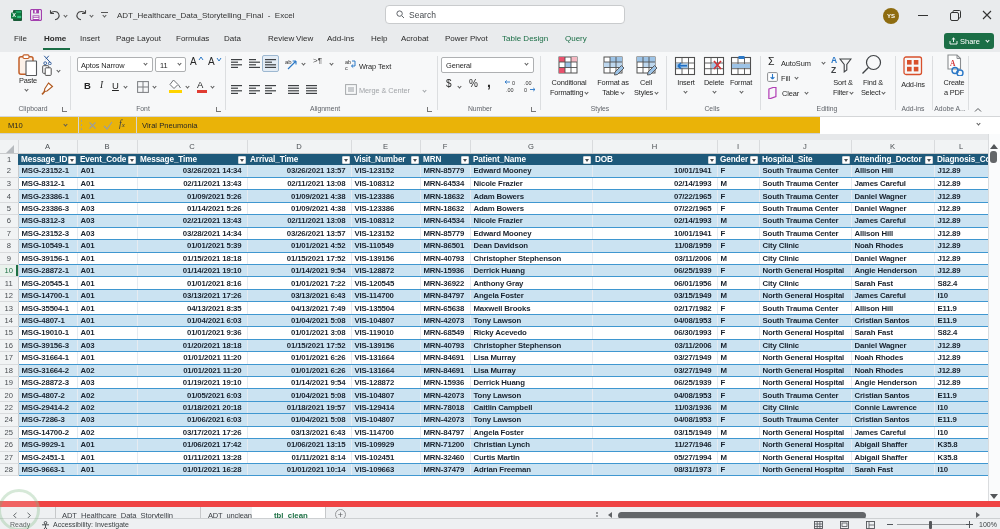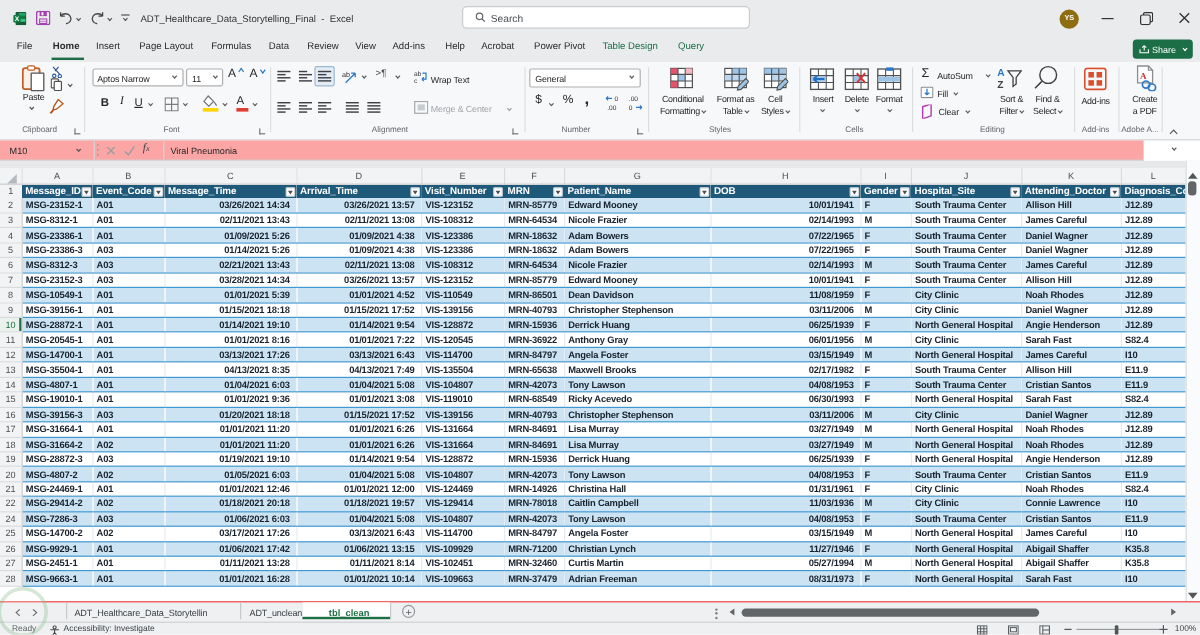--- a/index.html
+++ b/index.html
@@ -10,36 +10,36 @@
 #menubar{left:0;top:30px;width:1000px;height:22px;background:#e9ebed;}
 .mtab{position:absolute;top:4px;font-size:8px;color:#2b2b2b;}
 .green{color:#1b6e46;}
 #ribbon{left:0;top:52px;width:1000px;height:65px;background:#f7f8f9;border-bottom:1px solid #d4d6d8;}
 .glabel{position:absolute;top:53px;font-size:6.8px;color:#60646a;width:80px;text-align:center;}
 .gdiv{position:absolute;top:4px;height:54px;width:1px;background:#dcdee0;}
 .dlg{position:absolute;width:5px;height:5px;border-left:1px solid #777;border-bottom:1px solid #777;}
 .rtxt{position:absolute;font-size:7.4px;color:#262626;letter-spacing:-0.1px;}
 .rtxtc{position:absolute;font-size:7.4px;color:#262626;text-align:center;letter-spacing:-0.2px;}
 
-#fbar{left:0;top:117px;width:953px;height:17px;background:#fca5a5;border-bottom:1px solid #cfd1d3;}
+#fbar{left:0;top:117px;width:820px;height:17px;background:#eab308;border-bottom:1px solid #cfd1d3;}
 
 #corner{left:0;top:134px;width:1000px;height:6px;background:#e6e8ea;}
 table{border-collapse:collapse;table-layout:fixed;}
 td{overflow:hidden;white-space:nowrap;vertical-align:middle;}
 .hl td{height:13.5px;background:#f1f3f4;font-size:7.6px;color:#4a4e52;text-align:center;border-right:1px solid #d9dbdd;border-bottom:1px solid #c9cbcd;}
 .th td{height:11.5px;background:#1e597a;color:#fff;font-size:8.2px;font-weight:bold;padding-left:3px;letter-spacing:-0.1px;}
 .dr td{height:12.45px;font-size:7.8px;color:#18222e;padding-left:3px;border-bottom:1px solid #3f97d0;border-right:1px solid rgba(140,165,190,0.22);letter-spacing:-0.15px;font-weight:bold;}
 .dr .rh{background:#f1f3f4;color:#4a4e52;font-weight:normal;text-align:center;padding:0;border-right:1px solid #c9cbcd;border-bottom:1px solid #d9dbdd;font-size:7.6px;letter-spacing:0;}
 .odd td{background:#cbe3f2;}
 .even td{background:#fff;}
 .ra{text-align:right;padding-right:5px;}
 .fbtn{position:absolute;width:8px;height:8px;background:#fff;border:1px solid #d0d6da;border-radius:1px;}
 .fbtn:after{content:"";position:absolute;left:1.5px;top:2.5px;border-left:2.5px solid transparent;border-right:2.5px solid transparent;border-top:3px solid #4a4e52;}
 
-#tabbar{left:0;top:501px;width:1000px;height:17px;background:#eef0f2;border-top:1px solid #ef4444;}
+#tabbar{left:0;top:501px;width:1000px;height:17px;background:#eef0f2;border-top:6px solid #ef4444;}
 #statusbar{left:0;top:518px;width:1000px;height:11px;background:#eef0f2;border-top:1px solid #cdd0d2;font-size:7px;color:#3c4043;}
 .vline{position:absolute;top:3px;height:12px;width:1px;background:#c6c8ca;}
 </style></head><body>
 <div class="ab" id="titlebar">
  <svg class="ab" style="left:11px;top:10px" width="11" height="11" viewBox="0 0 11 11">
       <rect x="2" y="0" width="9" height="11" rx="1" fill="#185c37"></rect>
       <rect x="4.6" y="0.8" width="5.6" height="2.4" fill="#21a366"></rect>
       <rect x="4.6" y="3.4" width="5.6" height="2.4" fill="#107c41"></rect>
       <rect x="4.6" y="5.8" width="5.6" height="2.4" fill="#33c481"></rect>
       <rect x="0" y="2.6" width="6.2" height="6.2" rx="0.8" fill="#107c41"></rect>
@@ -80,21 +80,21 @@
       <path d="M1 1 L9 9 M9 1 L1 9" stroke="#333" stroke-width="1.1"></path>
     </svg>
 </div>
 <div class="ab" id="menubar">
     <div class="mtab" style="left:14px;">File</div>
     <div class="mtab" style="left:44px;font-weight:bold;">Home</div>
     <div class="mtab" style="left:80px;">Insert</div>
     <div class="mtab" style="left:116px;">Page Layout</div>
     <div class="mtab" style="left:176px;">Formulas</div>
     <div class="mtab" style="left:224px;">Data</div>
-    <div class="mtab" style="left:256px;">Review</div>
+    <div class="mtab" style="left:268px;">Review</div>
     <div class="mtab" style="left:296px;">View</div>
     <div class="mtab" style="left:327px;">Add-ins</div>
     <div class="mtab" style="left:371px;">Help</div>
     <div class="mtab" style="left:401px;">Acrobat</div>
     <div class="mtab" style="left:445px;">Power Pivot</div>
     <div class="mtab green" style="left:502px;">Table Design</div>
     <div class="mtab green" style="left:565px;">Query</div>
     <div class="ab" style="left:43px;top:17.5px;width:27px;height:2px;background:#1b6e46;"></div>
     <div class="ab" style="left:944px;top:3px;width:50px;height:16px;background:#1b6e46;border-radius:3px;color:#fff;font-size:7.5px;">
  <svg class="ab" style="left:5px;top:4px" width="9" height="8" viewBox="0 0 9 8">
@@ -710,35 +710,20 @@
         <td class="ra">01/04/2021 5:08</td>
         <td>VIS-104807</td>
         <td>MRN-42073</td>
         <td>Tony Lawson</td>
         <td class="ra">04/08/1953</td>
         <td>F</td>
         <td>South Trauma Center</td>
         <td>Cristian Santos</td>
         <td>E11.9</td>
       </tr>
-      <tr class="dr even">
-        <td class="rh" style="">21</td>
-        <td>MSG-24469-1</td>
-        <td>A01</td>
-        <td class="ra">01/01/2021 12:46</td>
-        <td class="ra">01/01/2021 12:00</td>
-        <td>VIS-124469</td>
-        <td>MRN-14926</td>
-        <td>Christina Hall</td>
-        <td class="ra">01/31/1961</td>
-        <td>F</td>
-        <td>City Clinic</td>
-        <td>Noah Rhodes</td>
-        <td>S82.4</td>
-      </tr>
       <tr class="dr odd">
         <td class="rh" style="">22</td>
         <td>MSG-29414-2</td>
         <td>A02</td>
         <td class="ra">01/18/2021 20:18</td>
         <td class="ra">01/18/2021 19:57</td>
         <td>VIS-129414</td>
         <td>MRN-78018</td>
         <td>Caitlin Campbell</td>
         <td class="ra">11/03/1936</td>

